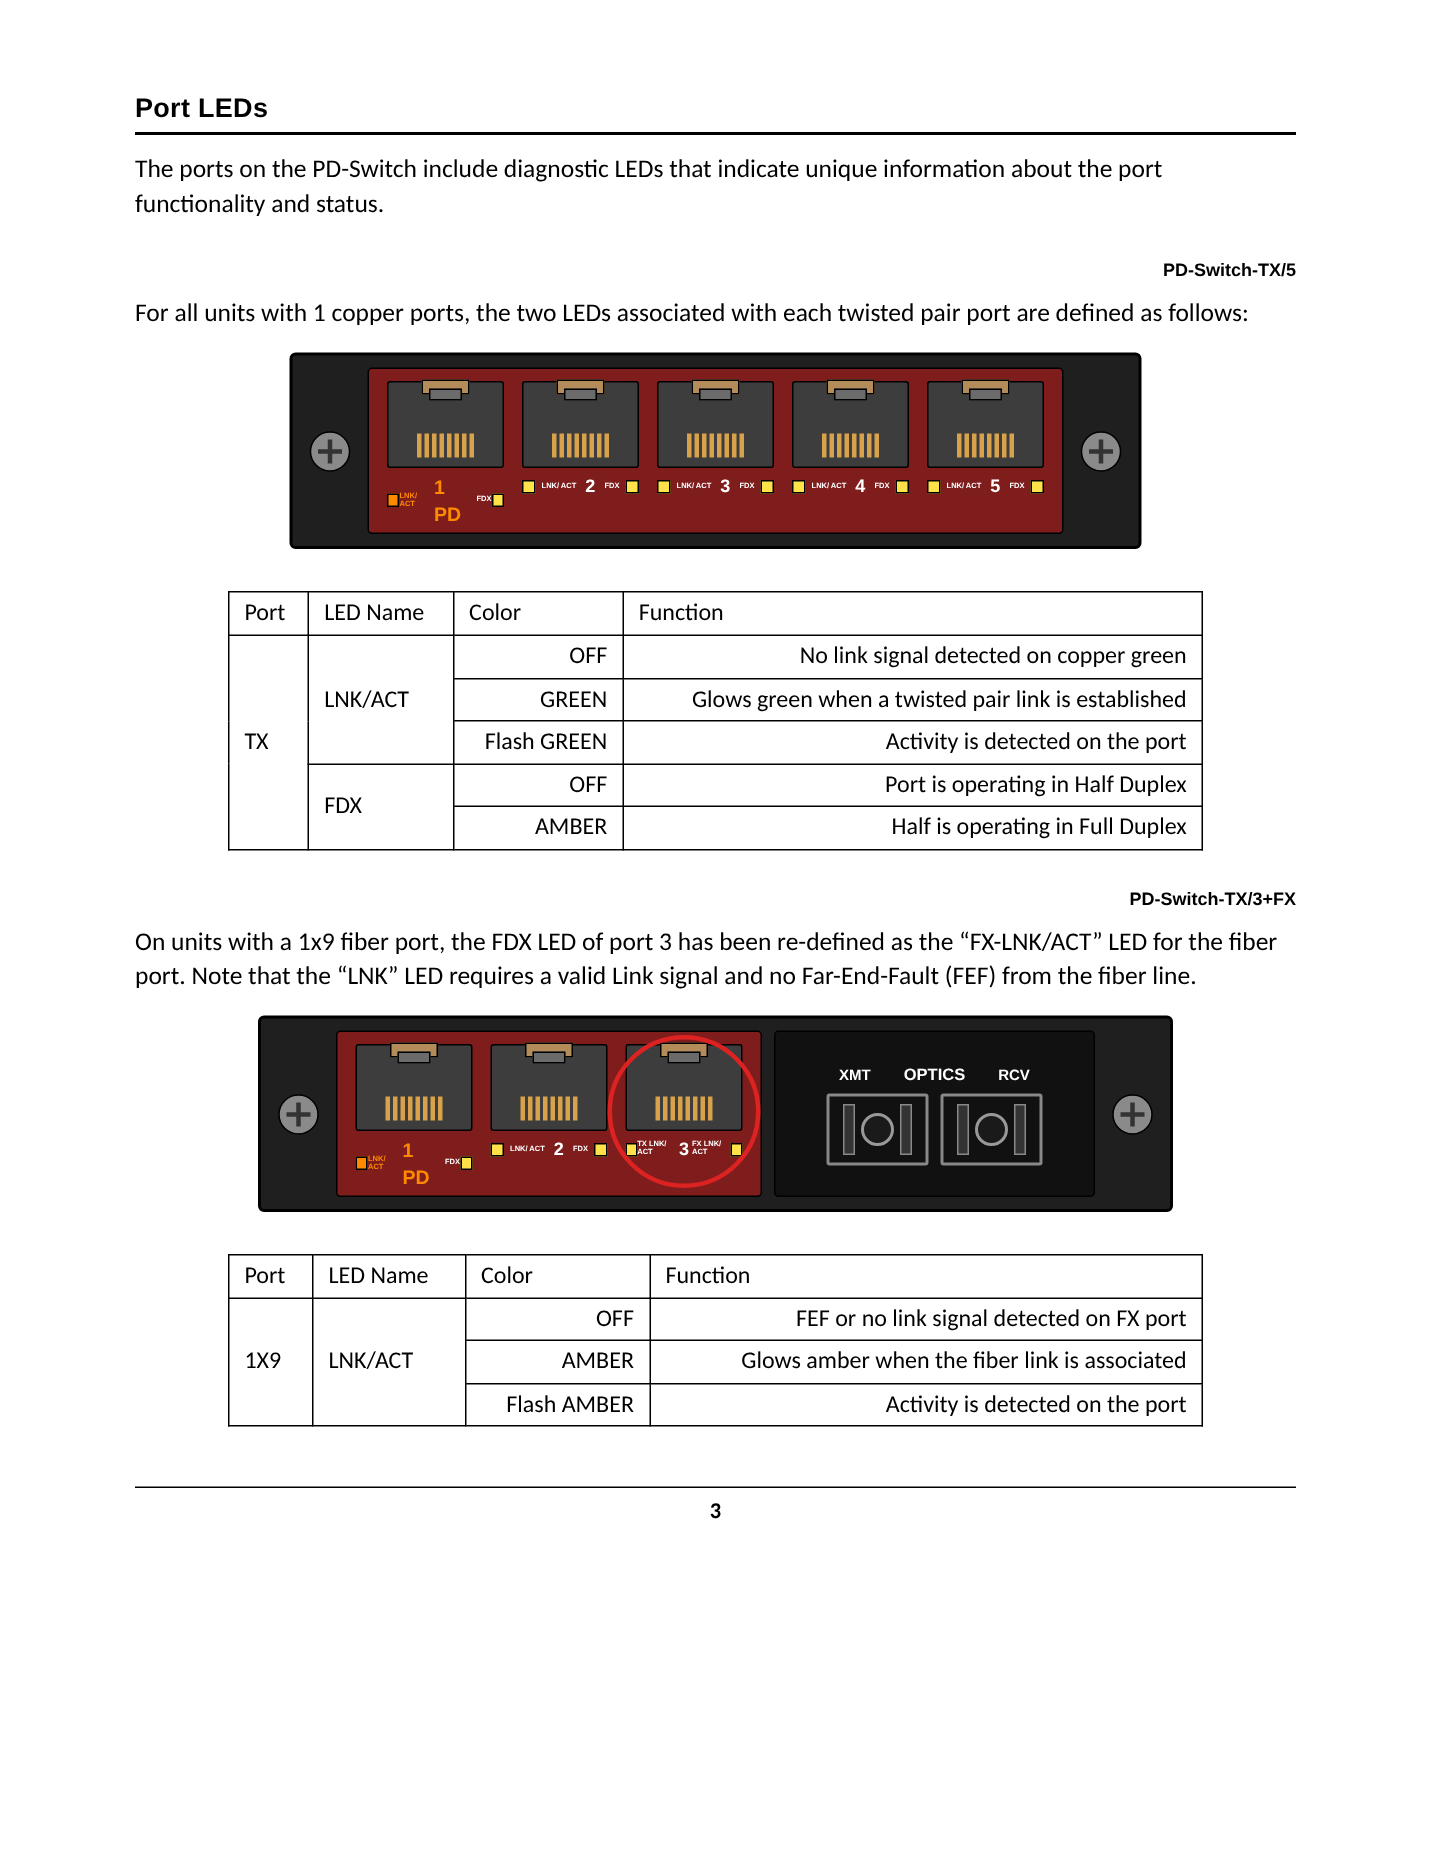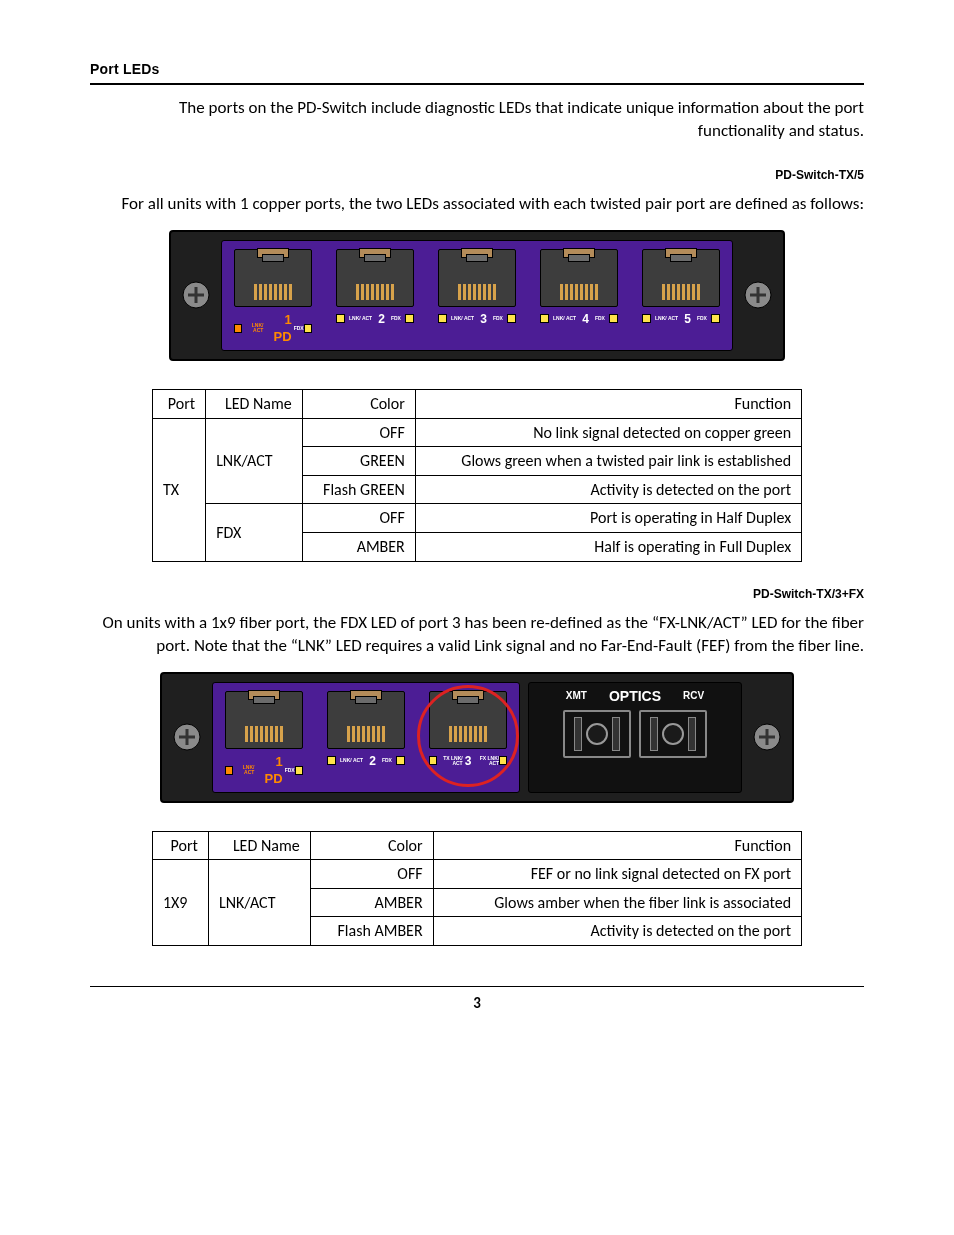--- a/index.html
+++ b/index.html
@@ -7,38 +7,37 @@
     font-size: 17px;
     color: #000;
     background: #fff;
     margin: 0;
     padding: 60px 90px 40px 90px;
     line-height: 1.35;
   }
   h2.section {
     font-family: "Arial Black", Futura, sans-serif;
     font-weight: 900;
-    font-size: 14px;
+    font-size: 18px;
     margin: 0 0 4px 0;
     letter-spacing: 0.2px;
   }
   .hr-strong {
     border: none;
     border-top: 2.5px solid #000;
     margin: 2px 0 12px 0;
   }
   .hr-footer {
     border: none;
     border-top: 1.5px solid #000;
     margin: 40px 0 6px 0;
   }
   p.body {
     margin: 0 0 14px 0;
     font-size: 17px;
-    text-align: right;
   }
   h3.sub {
     font-family: "Arial Black", Futura, sans-serif;
     font-weight: 900;
     font-size: 12px;
     margin: 24px 0 10px 0;
     text-align: right;
   }
   .figure-wrap {
     display: flex;
@@ -57,27 +56,26 @@
     position: relative;
   }
   .screw {
     width: 34px;
     display: flex;
     align-items: center;
     justify-content: center;
   }
   .screw svg { display:block; }
   .ports-zone {
-    background: #4c1d95;
+    background: #7f1d1d;
     border: 1px solid #000;
     border-radius: 3px;
     display: flex;
-    gap: 20px;
+    gap: 8px;
     padding: 8px 10px 4px 10px;
-    text-align: right;
   }
   .port-stack {
     display: flex;
     flex-direction: column;
     align-items: center;
     width: 82px;
     position: relative;
   }
   .rj45 {
     width: 78px;
@@ -143,37 +141,37 @@
     margin: 0 2px;
   }
   .portnum.pd { color: #ff8a00; font-size: 13px; }
   .ledlab.orange { color: #ff8a00; }
   .led.orange { background:#ff8a00; }
   
   .optics-zone {
     background: #111;
     border: 1px solid #000;
     border-radius: 3px;
-    padding: 4px 16px 10px 16px;
+    padding: 22px 16px 10px 16px;
     display: flex;
     flex-direction: column;
     align-items: center;
     gap: 4px;
     min-width: 180px;
   }
   .optics-top {
     display: flex;
     gap: 22px;
     font-family: Arial, sans-serif;
     font-weight: 900;
     font-size: 10px;
     color: #fff;
     align-items: center;
   }
-  .optics-top .center { font-size:14px; }
+  .optics-top .center { font-size:11px; }
   .optics-jacks {
     display: flex;
     gap: 8px;
   }
   .jack {
     width: 64px; height: 44px;
     border: 2px solid #888;
     border-radius: 2px;
     display: flex;
     align-items: center;
@@ -206,21 +204,21 @@
     width: 84%;
   }
   table.led-table th, table.led-table td {
     border: 1px solid #000;
     padding: 3px 10px;
     vertical-align: top;
     text-align: right;
   }
   table.led-table th {
     font-weight: normal;
-    text-align: right;
+    text-align: left;
   }
   table.led-table td.center { text-align: left; vertical-align: middle; }
   .page-number {
     text-align: center;
     font-weight: bold;
     font-size: 15px;
   }
 </style>
 </head>
 <body>

